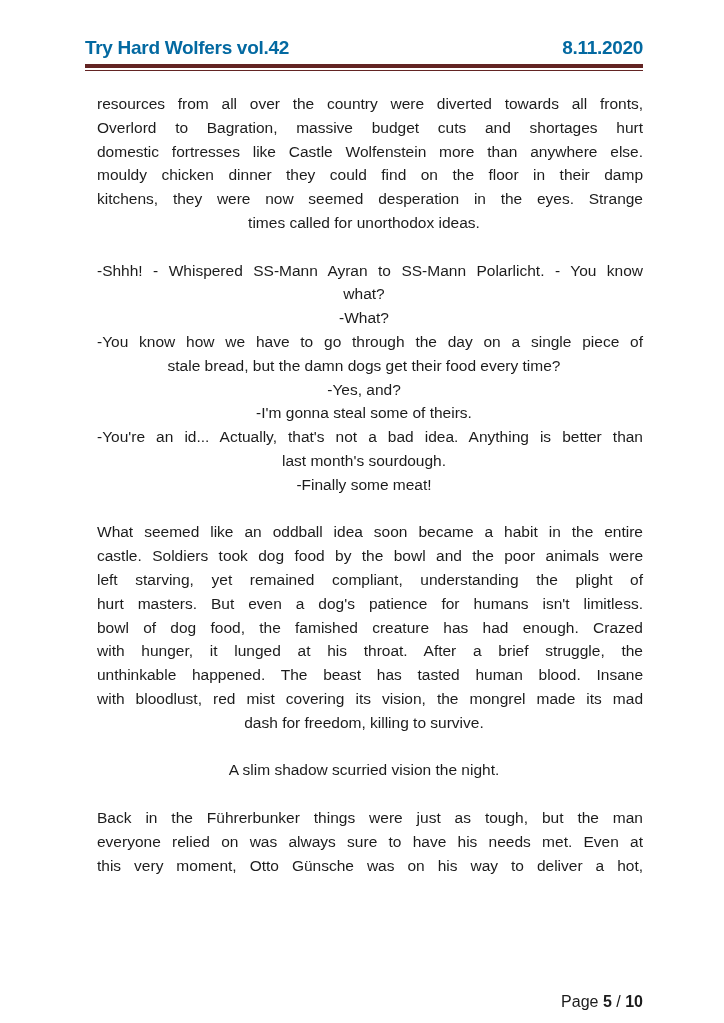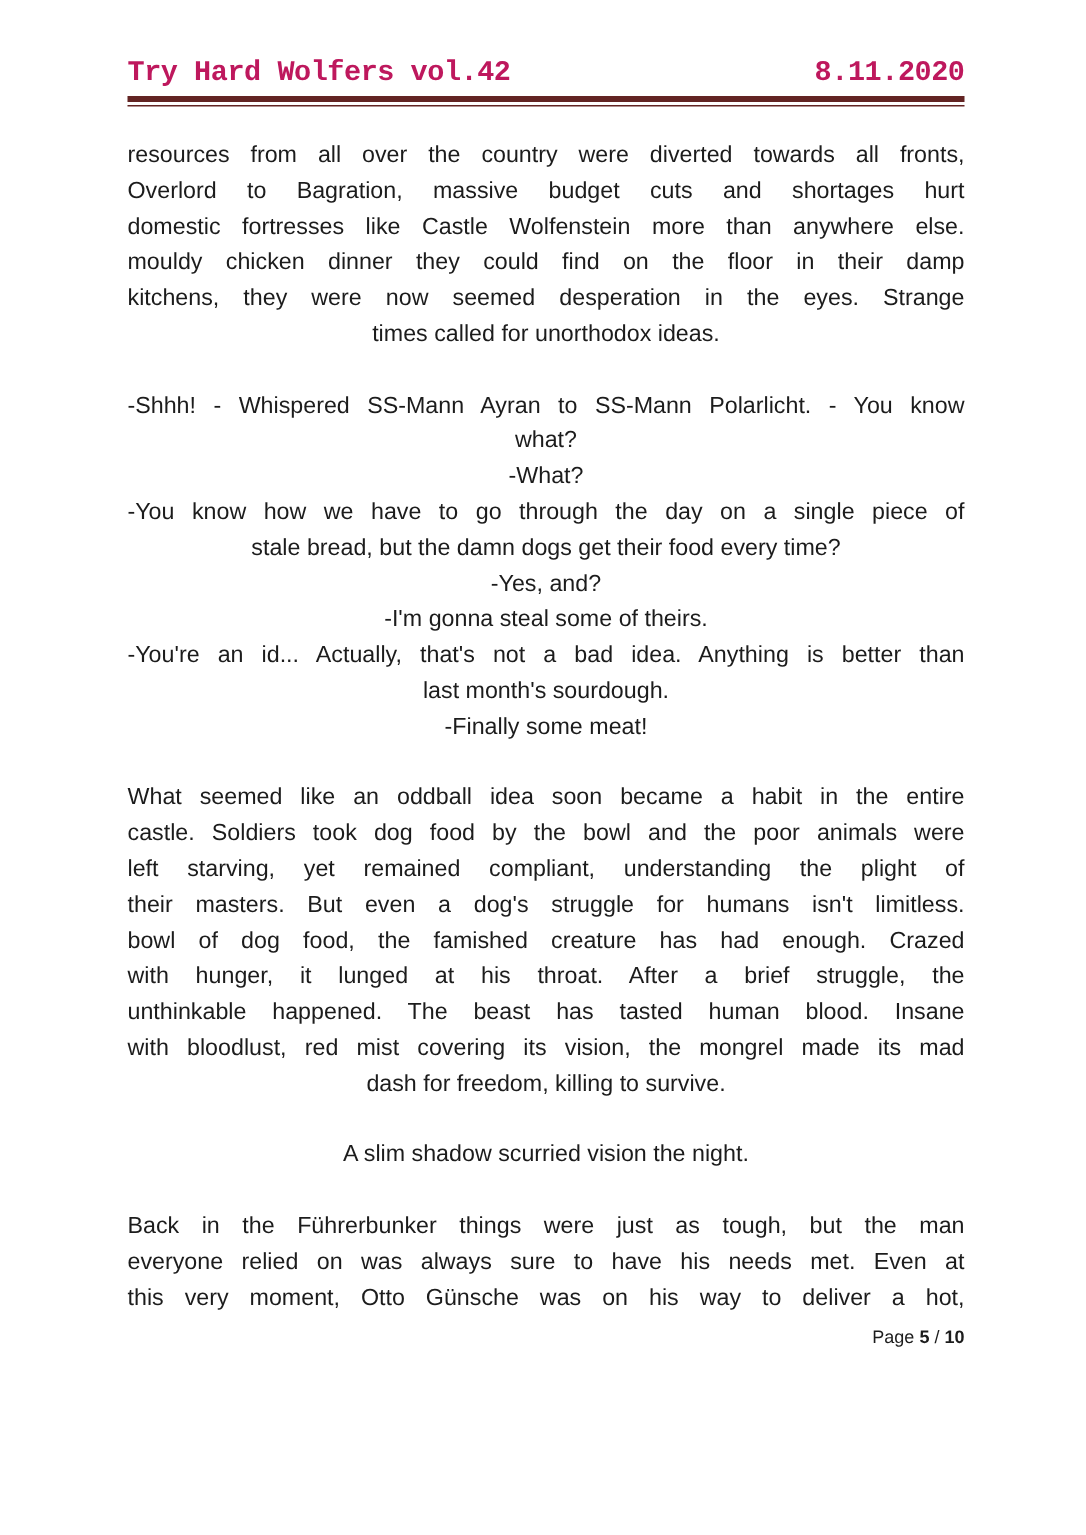--- a/index.html
+++ b/index.html
@@ -22,25 +22,25 @@
     left: 85px;
     width: 558px;
     top: 36px;
   }
   .header-row {
     display: flex;
     justify-content: space-between;
     align-items: baseline;
   }
   .doc-title, .doc-date {
-    font-family: Liberation Mono, monospace;
+    font-family: Liberation Sans, sans-serif;
     font-weight: 700;
     font-size: 19px;
     line-height: 24px;
-    color: #be185d;
+    color: #0369a1;
     letter-spacing: -0.3px;
     white-space: nowrap;
   }
   .header-rule {
     margin-top: 4px;
     height: 2px;
     border-top: 4px solid #632423;
     border-bottom: 1px solid #632423;
   }
   
@@ -56,30 +56,31 @@
   .line {
     height: 23.8px;
     line-height: 23.8px;
     white-space: nowrap;
     overflow: visible;
   }
   .line.j {
     white-space: normal;
     text-align: justify;
     text-align-last: justify;
+    margin-left: 12px;
   }
   .line.l { text-align: center; }
   
   .footer {
     position: absolute;
     left: 85px;
     width: 558px;
-    top: 884px;
+    top: 993px;
     text-align: right;
-    font-size: 12px;
+    font-size: 16px;
     color: #1c1c1c;
   }
   .footer b { font-weight: 700; }
 </style>
 </head>
 <body>
 
 <div class="page">
 
   <div class="header">
@@ -111,21 +112,21 @@
       <div class="line l">-I'm gonna steal some of theirs.</div>
       <div class="line j">-You're an id... Actually, that's not a bad idea. Anything is better than</div>
       <div class="line l">last month's sourdough.</div>
       <div class="line l">-Finally some meat!</div>
     </div>
 
     <div class="paragraph">
       <div class="line j">What seemed like an oddball idea soon became a habit in the entire</div>
       <div class="line j">castle. Soldiers took dog food by the bowl and the poor animals were</div>
       <div class="line j">left starving, yet remained compliant, understanding the plight of</div>
-      <div class="line j">their masters. But even a dog's struggle for humans isn't limitless.</div>
+      <div class="line j">hurt masters. But even a dog's patience for humans isn't limitless.</div>
       <div class="line j">bowl of dog food, the famished creature has had enough. Crazed</div>
       <div class="line j">with hunger, it lunged at his throat. After a brief struggle, the</div>
       <div class="line j">unthinkable happened. The beast has tasted human blood. Insane</div>
       <div class="line j">with bloodlust, red mist covering its vision, the mongrel made its mad</div>
       <div class="line l">dash for freedom, killing to survive.</div>
     </div>
 
     <div class="paragraph">
       <div class="line l">A slim shadow scurried vision the night.</div>
     </div>

